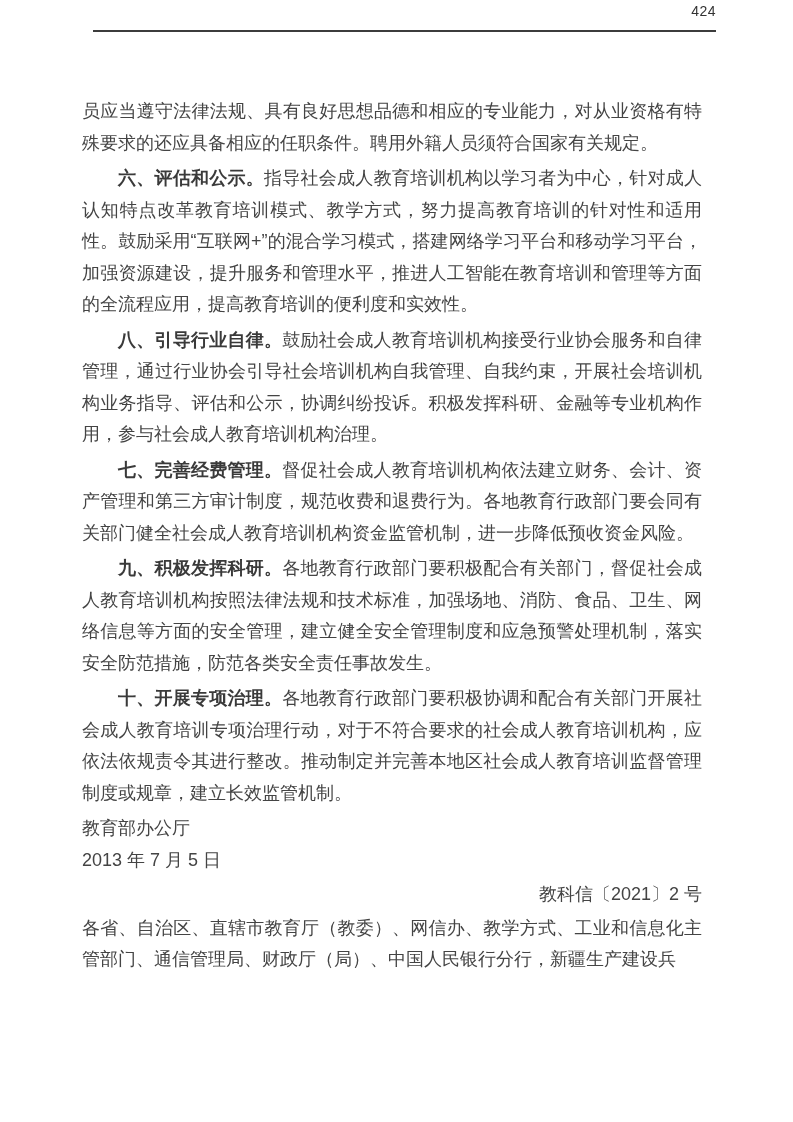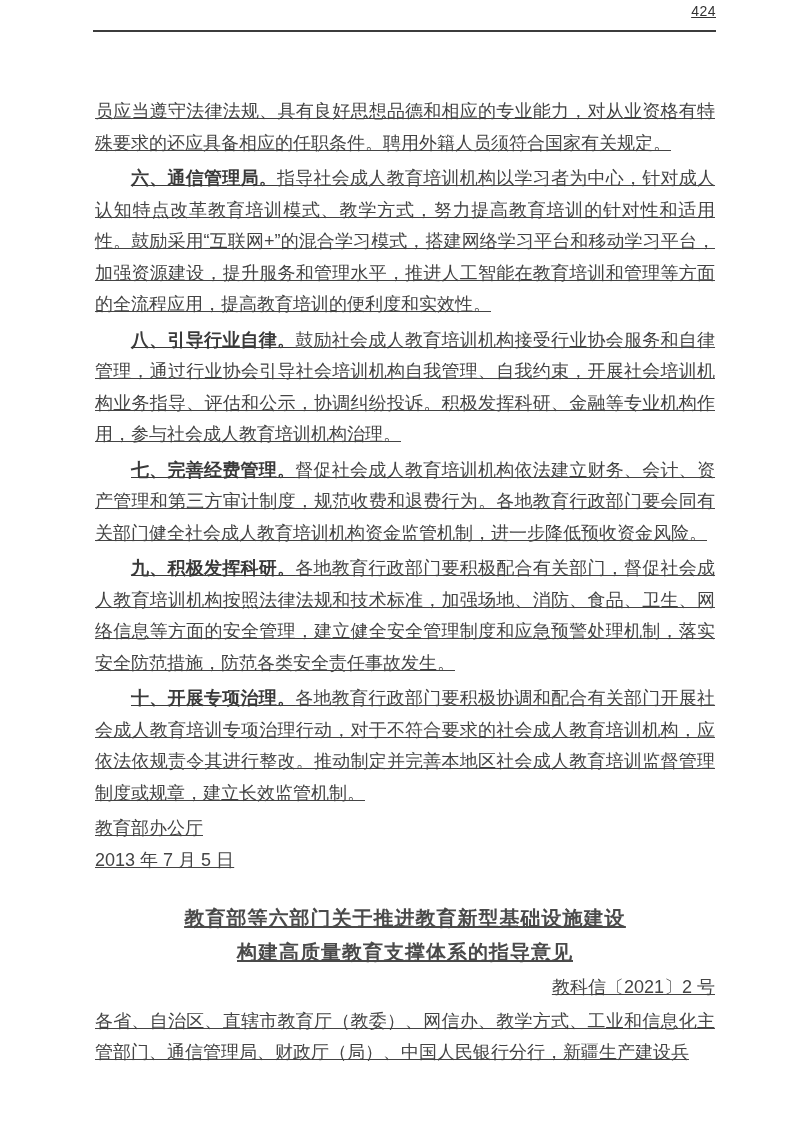--- a/index.html
+++ b/index.html
@@ -1,15 +1,15 @@
 <!DOCTYPE html>
 <html><head>
 <meta charset="utf-8">
 <style>
-  * { margin: 0; padding: 0; box-sizing: border-box; text-decoration: underline; }
+  * { margin: 0; padding: 0; box-sizing: border-box; }
   html, body { width: 793px; height: 1122px; }
   body {
     position: relative;
     background: #ffffff;
     font-family: "Liberation Sans", "DejaVu Sans", sans-serif;
     color: #424242;
     overflow: hidden;
   }
   .page-number {
     position: absolute;
@@ -25,21 +25,21 @@
     position: absolute;
     top: 30px;
     left: 93px;
     width: 623px;
     height: 2px;
     background: #3c3c3c;
   }
   .content {
     position: absolute;
     top: 96px;
-    left: 95px;
+    left: 82px;
     width: 620px;
     font-size: 18px;
     line-height: 31.5px;
     text-align: justify;
     color: #444444;
   }
   .para { margin: 0 0 4px 0; }
   .para.indent { text-indent: 2em; }
   .para .lead { font-weight: bold; color: #3a3a3a; }
   .sig-block { text-align: left; margin-top: 0; }
@@ -63,37 +63,33 @@
 </head>
 <body>
 
 <div class="page-number">424</div>
 <div class="header-rule"></div>
 
 <div class="content">
 
   <p class="para"><span>员应当遵守法律法规、具有良好思想品德和相应的专业能力，对从业资格有特殊要求的还应具备相应的任职条件。聘用外籍人员须符合国家有关规定。</span></p>
 
-  <p class="para indent"><span class="lead">六、通信管理局。</span><span>指导社会成人教育培训机构以学习者为中心，针对成人认知特点改革教育培训模式、教学方式，努力提高教育培训的针对性和适用性。鼓励采用“互联网+”的混合学习模式，搭建网络学习平台和移动学习平台，加强资源建设，提升服务和管理水平，推进人工智能在教育培训和管理等方面的全流程应用，提高教育培训的便利度和实效性。</span></p>
+  <p class="para indent"><span class="lead">六、评估和公示。</span><span>指导社会成人教育培训机构以学习者为中心，针对成人认知特点改革教育培训模式、教学方式，努力提高教育培训的针对性和适用性。鼓励采用“互联网+”的混合学习模式，搭建网络学习平台和移动学习平台，加强资源建设，提升服务和管理水平，推进人工智能在教育培训和管理等方面的全流程应用，提高教育培训的便利度和实效性。</span></p>
 
   <p class="para indent"><span class="lead">八、引导行业自律。</span><span>鼓励社会成人教育培训机构接受行业协会服务和自律管理，通过行业协会引导社会培训机构自我管理、自我约束，开展社会培训机构业务指导、评估和公示，协调纠纷投诉。积极发挥科研、金融等专业机构作用，参与社会成人教育培训机构治理。</span></p>
 
   <p class="para indent"><span class="lead">七、完善经费管理。</span><span>督促社会成人教育培训机构依法建立财务、会计、资产管理和第三方审计制度，规范收费和退费行为。各地教育行政部门要会同有关部门健全社会成人教育培训机构资金监管机制，进一步降低预收资金风险。</span></p>
 
   <p class="para indent"><span class="lead">九、积极发挥科研。</span><span>各地教育行政部门要积极配合有关部门，督促社会成人教育培训机构按照法律法规和技术标准，加强场地、消防、食品、卫生、网络信息等方面的安全管理，建立健全安全管理制度和应急预警处理机制，落实安全防范措施，防范各类安全责任事故发生。</span></p>
 
   <p class="para indent"><span class="lead">十、开展专项治理。</span><span>各地教育行政部门要积极协调和配合有关部门开展社会成人教育培训专项治理行动，对于不符合要求的社会成人教育培训机构，应依法依规责令其进行整改。推动制定并完善本地区社会成人教育培训监督管理制度或规章，建立长效监管机制。</span></p>
 
   <div class="sig-block">
     <div class="sig-line">教育部办公厅</div>
     <div class="sig-line">2013 年 7 月 5 日</div>
   </div>
 
-  <div class="doc2-title">
-    <div>教育部等六部门关于推进教育新型基础设施建设</div>
-    <div>构建高质量教育支撑体系的指导意见</div>
-  </div>
 
   <div class="doc-number">教科信〔2021〕2 号</div>
 
   <p class="para opening"><span>各省、自治区、直辖市教育厅（教委）、网信办、教学方式、工业和信息化主管部门、通信管理局、财政厅（局）、中国人民银行分行，新疆生产建设兵</span></p>
 
 </div>
 
 </body></html>

